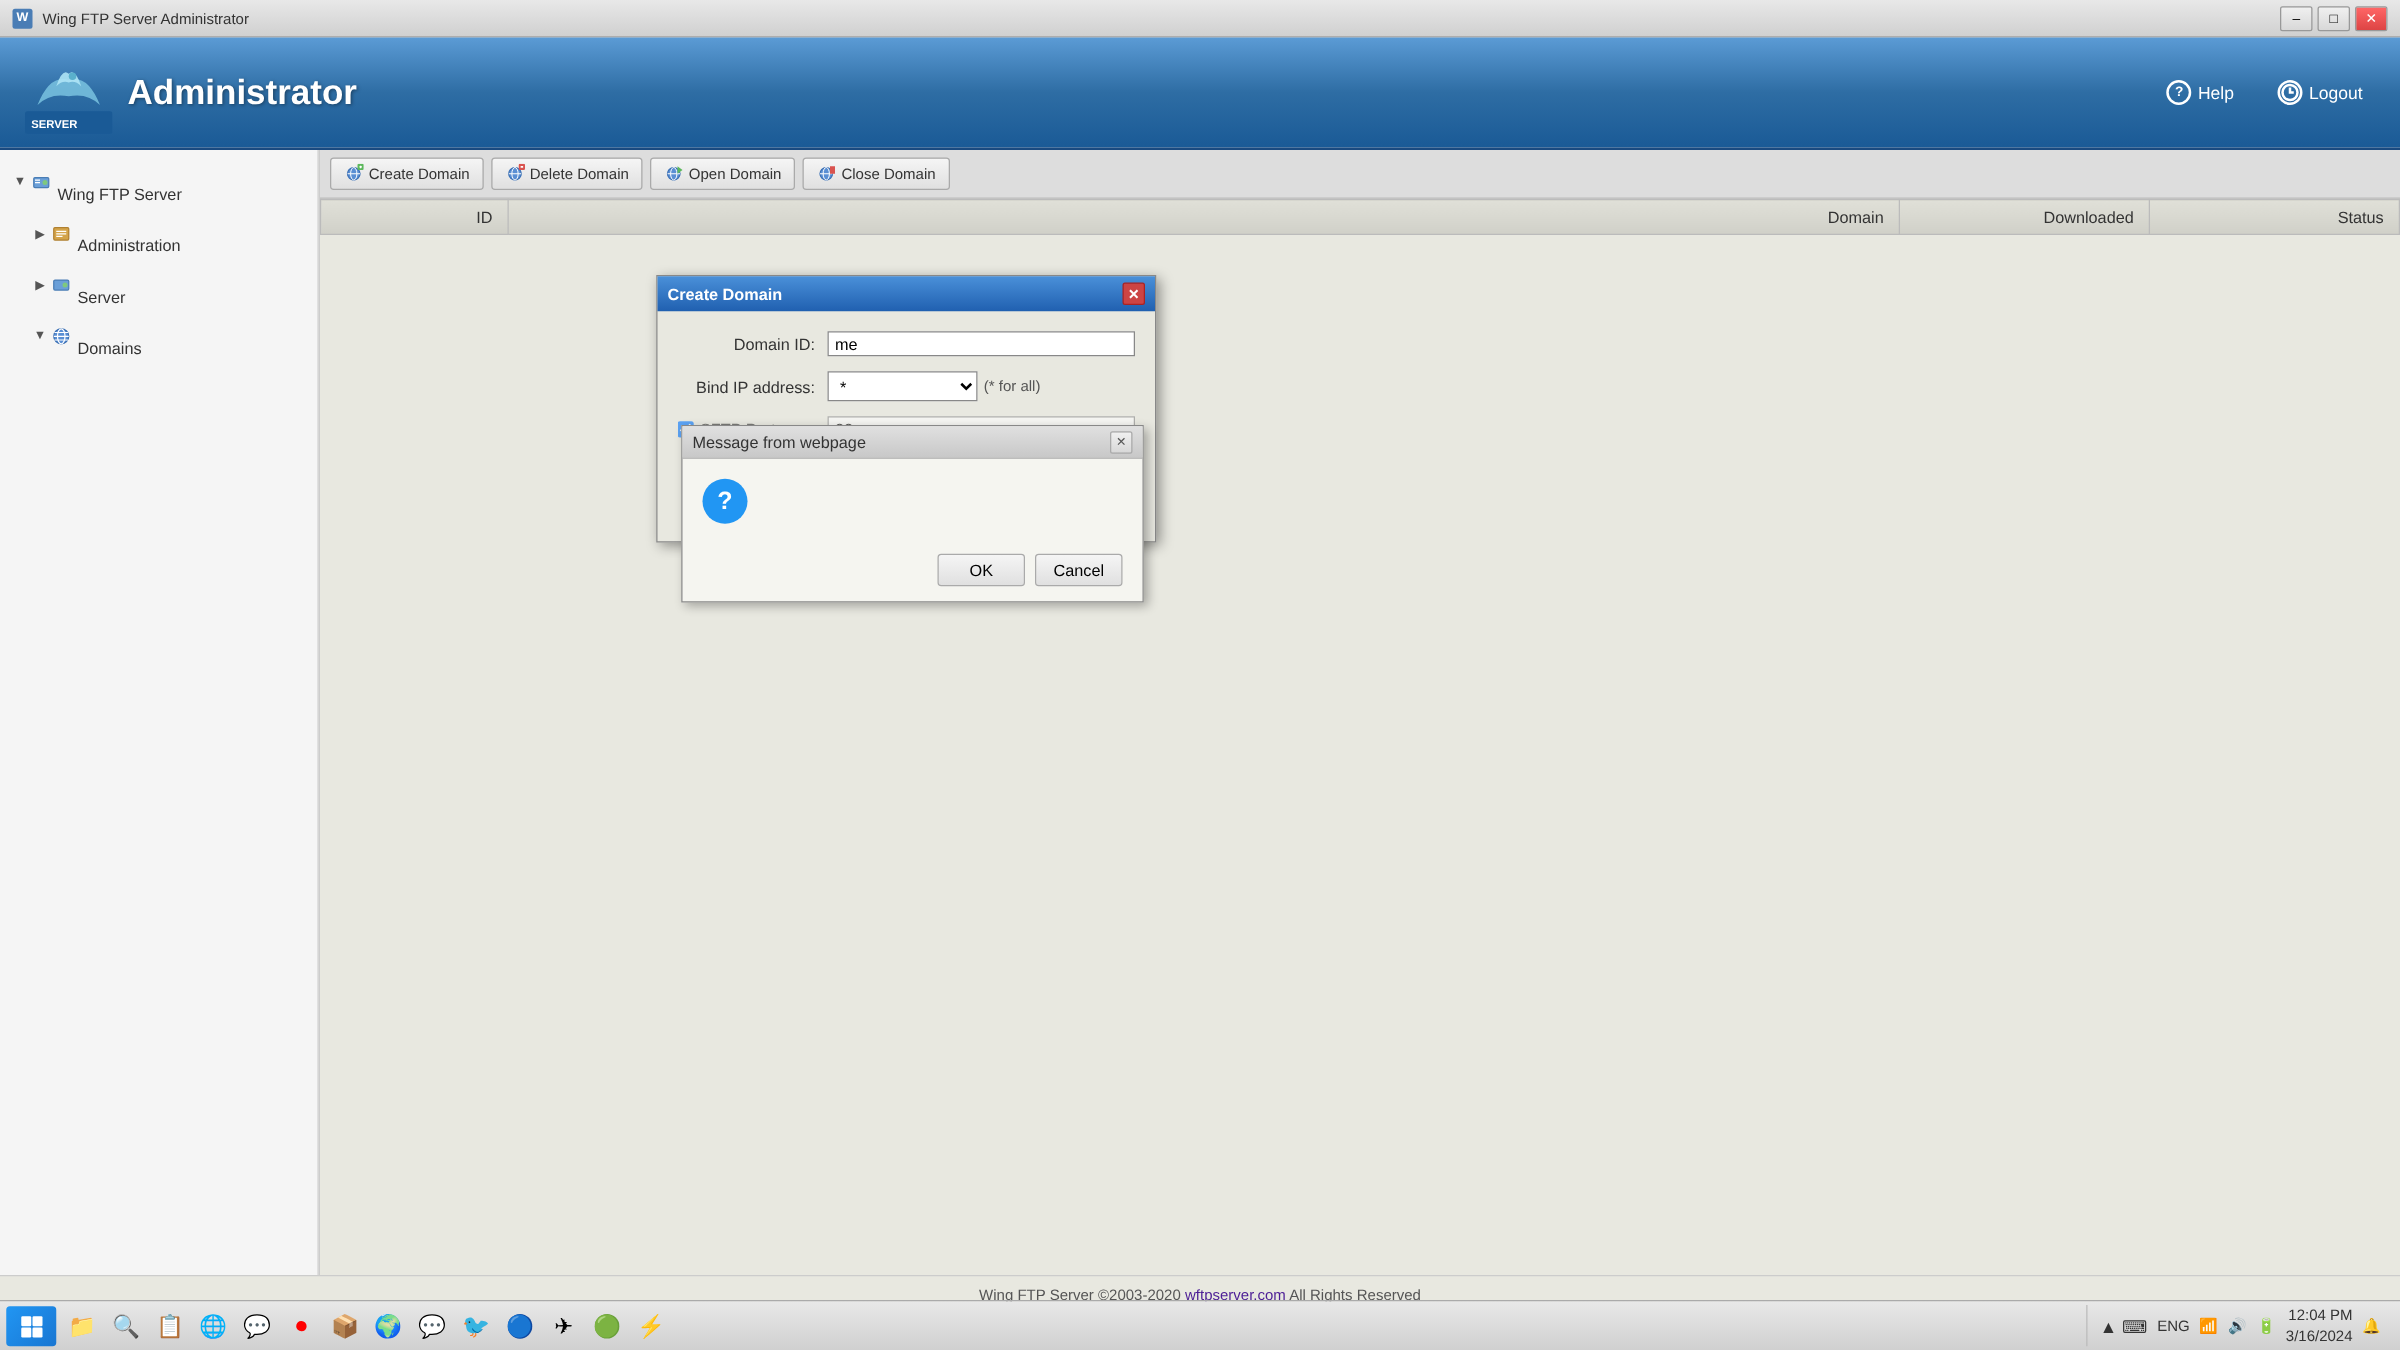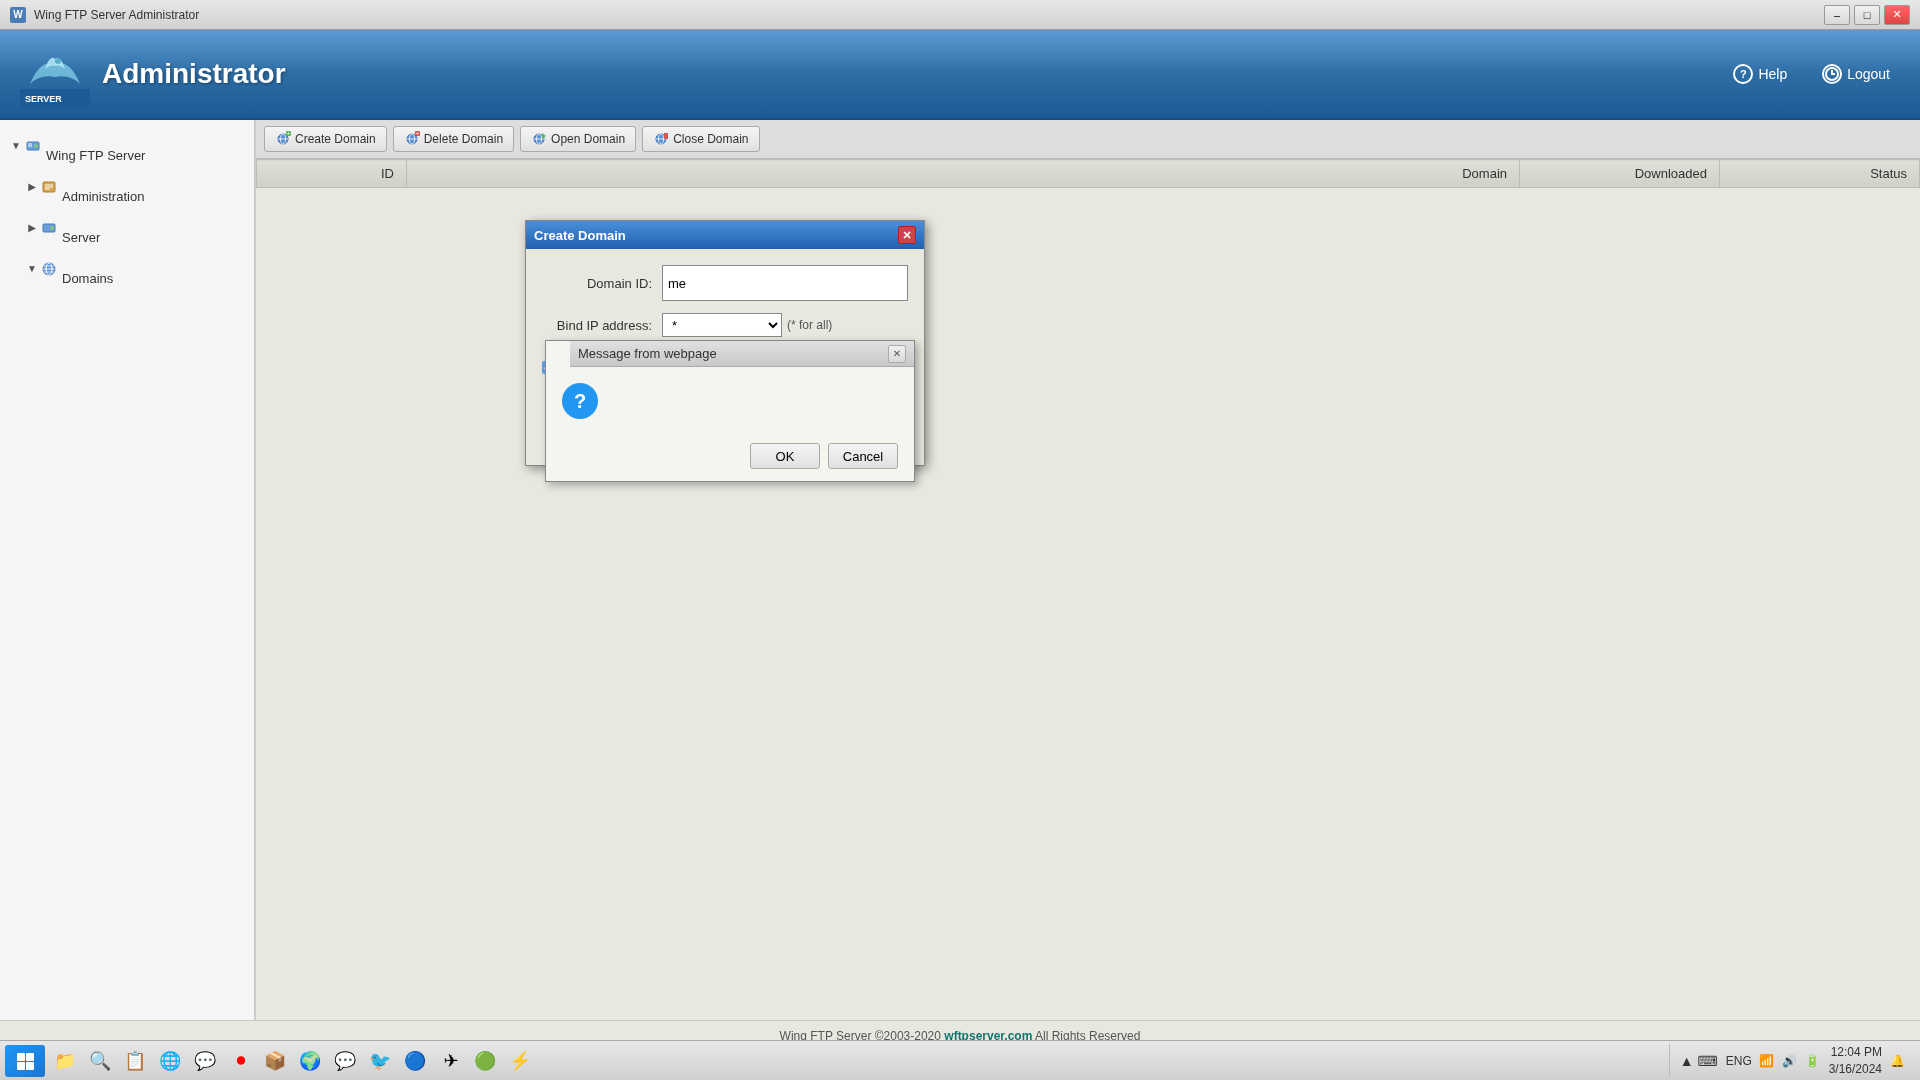--- a/index.html
+++ b/index.html
@@ -114,21 +114,21 @@
       height: 30px;
       background: #e8e8e0;
       border-top: 1px solid #ccc;
       display: flex;
       align-items: center;
       justify-content: center;
       font-size: 12px;
       color: #555;
       overflow: hidden;
     }
-    .footer strong { font-weight: bold; color: #0f766e; }
+    .footer strong { font-weight: normal; color: #4c1d95; }
 
     
     .taskbar {
       position: fixed;
       bottom: 0;
       left: 0;
       right: 0;
       height: 40px;
       background: linear-gradient(to bottom, #e8e8e8, #d0d0d0);
       border-top: 1px solid #aaa;
@@ -166,21 +166,21 @@
       justify-content: space-between;
       padding: 0 8px;
       color: white;
       font-size: 13px;
       font-weight: bold;
     }
     .dialog-close { width: 18px; height: 18px; background: #c44; border: 1px solid #a22; border-radius: 2px; display: flex; align-items: center; justify-content: center; cursor: pointer; font-size: 11px; color: white; }
     .dialog-body { padding: 16px; }
     .form-row { display: flex; align-items: center; margin-bottom: 12px; }
     .form-label { width: 120px; font-size: 13px; color: #333; text-align: right; padding-right: 10px; }
-    .form-input { flex: 1; height: 36px; border: 1px solid #888; background: white; padding: 0 5px; font-size: 13px; }
+    .form-input { flex: 1; height: 20px; border: 1px solid #888; background: white; padding: 0 5px; font-size: 13px; }
     .form-select { height: 24px; border: 1px solid #888; background: white; padding: 0 5px; font-size: 13px; width: 120px; }
     .form-hint { font-size: 12px; color: #555; margin-left: 5px; }
     .checkbox-row { display: flex; align-items: center; }
     .form-checkbox { margin-right: 5px; }
     .dialog-footer { display: flex; justify-content: center; gap: 15px; padding: 10px 16px 16px; }
     .dialog-btn { width: 80px; height: 26px; background: linear-gradient(to bottom, #f5f5f5, #e0e0e0); border: 1px solid #aaa; border-radius: 3px; cursor: pointer; font-size: 13px; }
 
     
     .msg-dialog {
       position: absolute;
@@ -195,21 +195,20 @@
     .msg-titlebar {
       height: 26px;
       background: linear-gradient(to bottom, #e0e0e0, #c8c8c8);
       display: flex;
       align-items: center;
       justify-content: space-between;
       padding: 0 8px;
       color: #333;
       font-size: 13px;
       border-bottom: 1px solid #aaa;
-      margin-left: 24px;
     }
     .msg-close { width: 18px; height: 18px; background: linear-gradient(to bottom, #f0f0f0, #d8d8d8); border: 1px solid #aaa; border-radius: 2px; display: flex; align-items: center; justify-content: center; cursor: pointer; font-size: 10px; color: #555; }
     .msg-body { padding: 16px; display: flex; gap: 12px; align-items: flex-start; }
     .msg-icon { width: 36px; height: 36px; background: #2196F3; border-radius: 50%; display: flex; align-items: center; justify-content: center; color: white; font-size: 20px; font-weight: bold; flex-shrink: 0; }
     .msg-text { font-size: 13px; color: #333; line-height: 1.5; }
     .msg-footer { display: flex; justify-content: flex-end; gap: 8px; padding: 8px 16px 12px; }
     .msg-btn { width: 70px; height: 26px; background: linear-gradient(to bottom, #f5f5f5, #e0e0e0); border: 1px solid #aaa; border-radius: 3px; cursor: pointer; font-size: 13px; }
 
     
     .logo-svg { width: 70px; height: 70px; }

